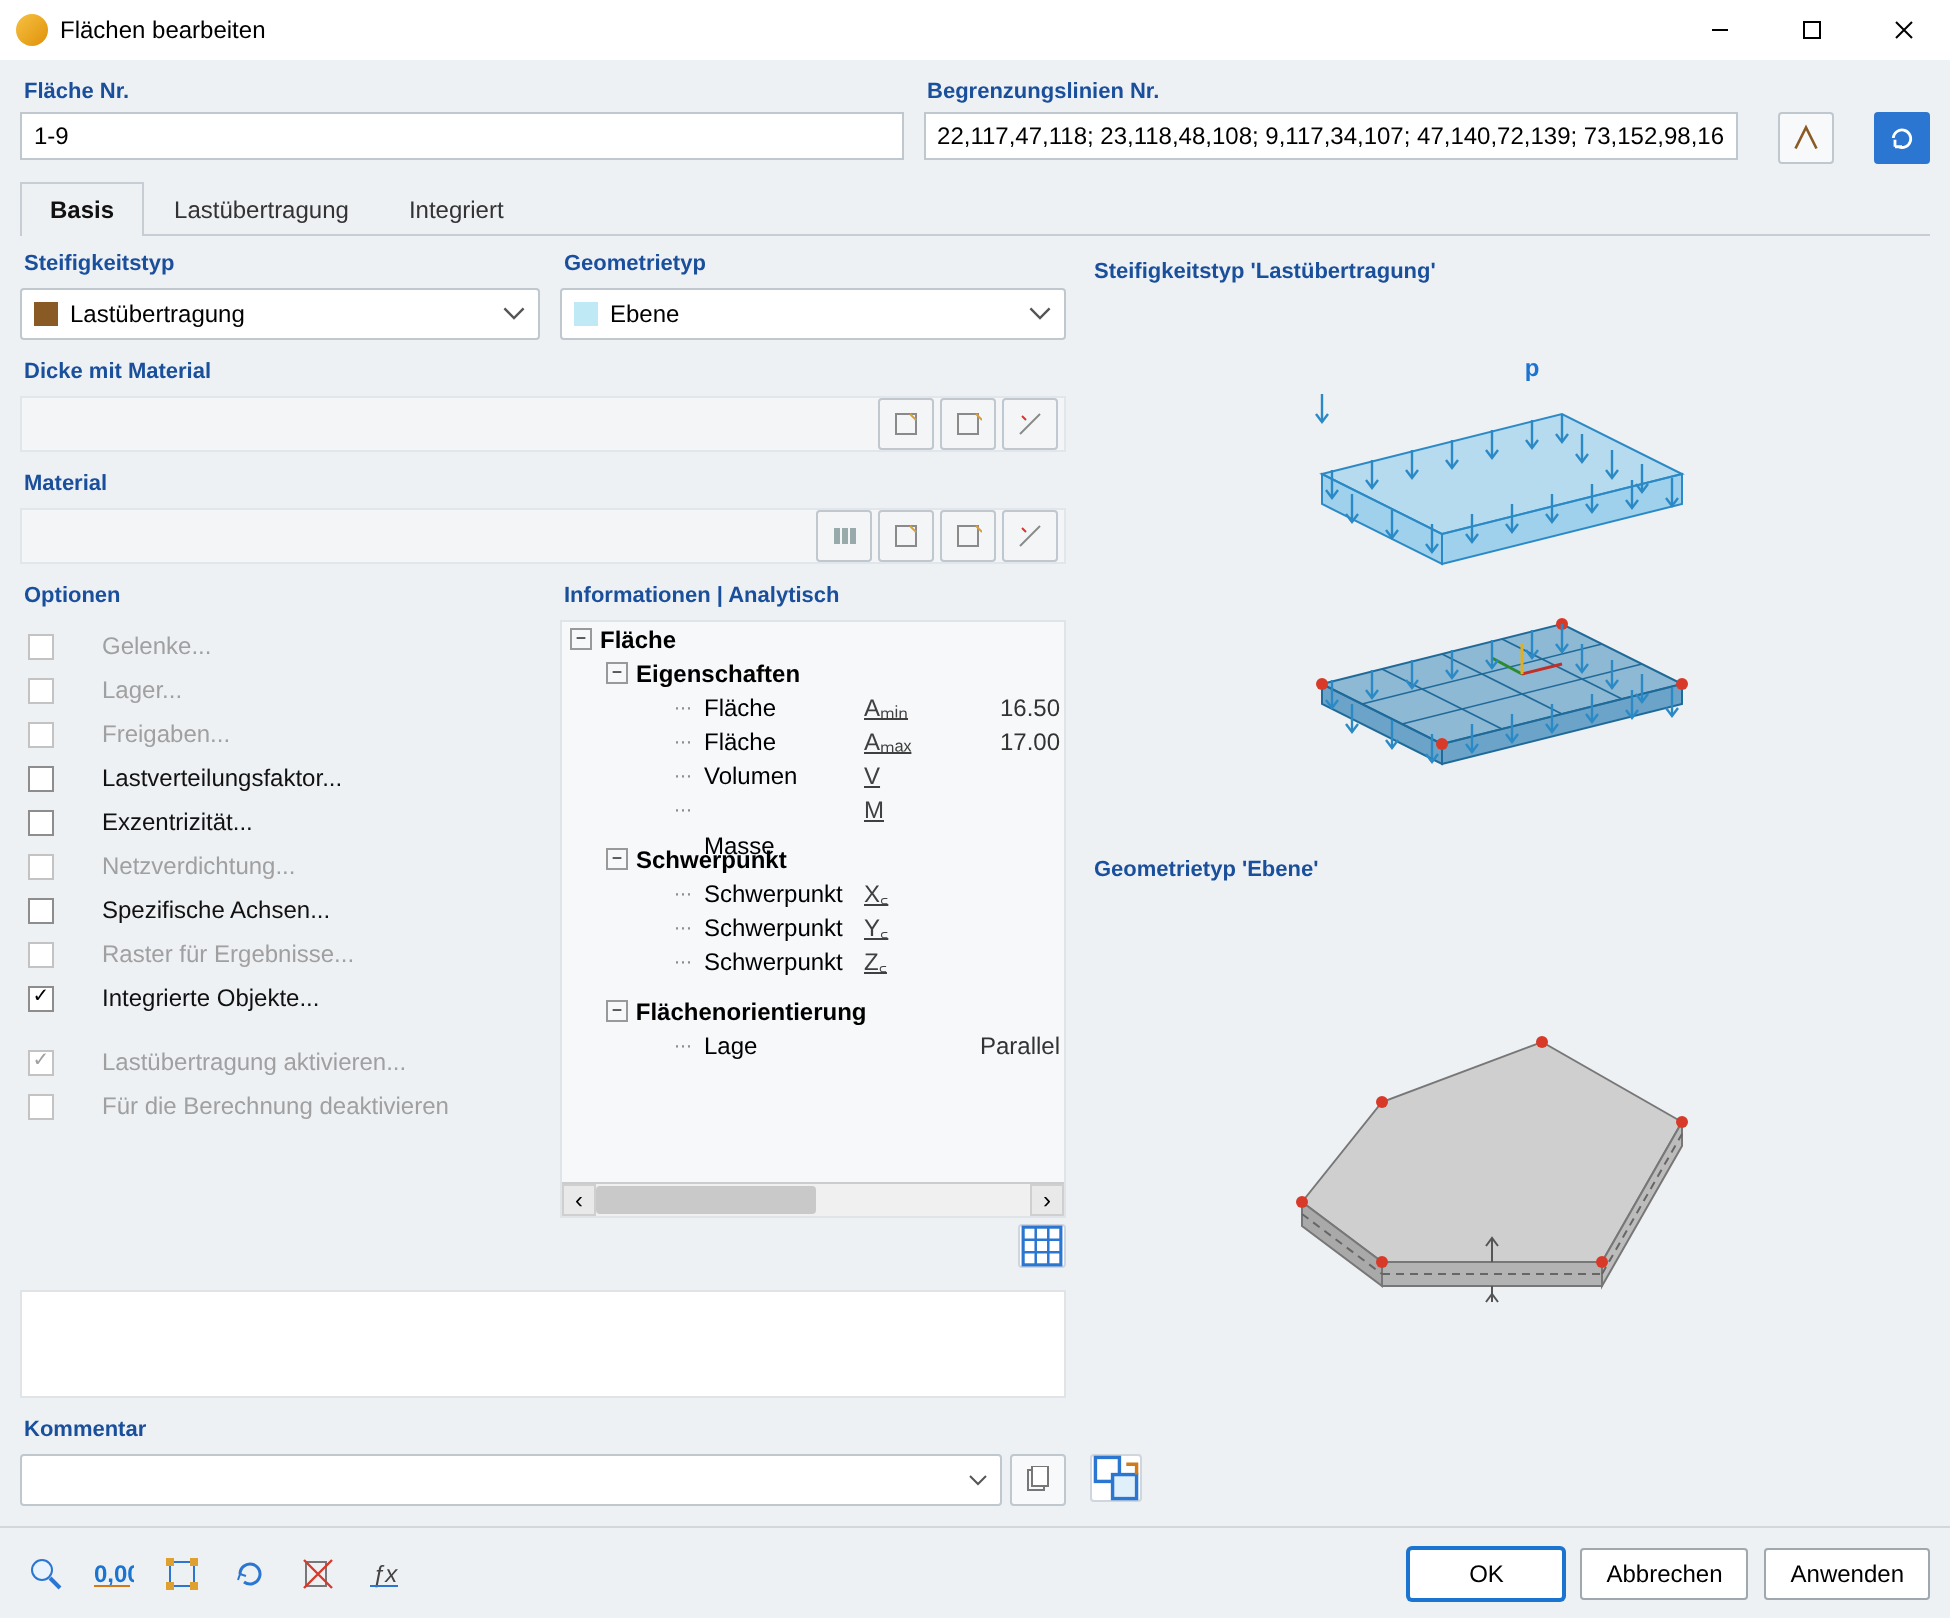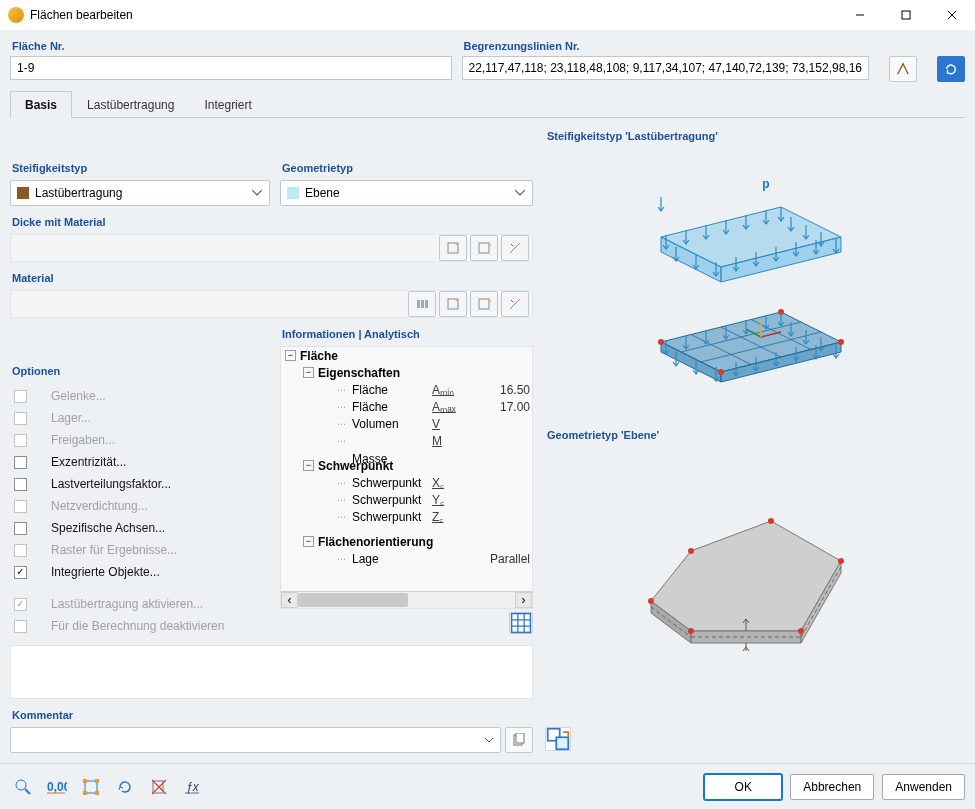--- a/index.html
+++ b/index.html
@@ -42,21 +42,21 @@
   .sel { height:26px; background:#fff; border:1px solid #bfc7cf; display:flex; align-items:center; padding:0 6px; justify-content:space-between; border-radius:2px; }
   .sel .sw { width:12px;height:12px; margin-right:6px; display:inline-block;}
   .sel .lbl { flex:1;}
   .chev { width:12px; color:#333;}
   .panel-disabled .sel, .panel-disabled .textbox, .panel-disabled .iconbtn { background:#f3f5f7; color:#888;}
   .panel-disabled .head { color:#1a4f9c; }
   .rowbar { height:28px; background:#f3f5f7; border:1px solid #e2e6ea; display:flex; align-items:center; justify-content:flex-end; padding:0 3px; gap:3px;}
 
   
   .splitrow { display:flex; gap:10px; flex:1; min-height:0;}
-  .optcol { width:260px; display:flex; flex-direction:column; gap:2px;justify-content:flex-end; }
+  .optcol { width:260px; display:flex; flex-direction:column; gap:2px; }
   .optcol .head { color:#1a4f9c; font-weight:600; font-size:11px; padding:2px 2px 6px 2px; }
   .chk { display:flex; align-items:center; gap:24px; height:22px; padding-left:4px;}
   .chk .box { width:13px;height:13px;border:1px solid #8d8d8d; background:#fff; display:flex;align-items:center;justify-content:center;}
   .chk.disabled .box { border-color:#c3c3c3; }
   .chk.disabled .cap { color:#a0a0a0;}
   .chk .cap { color:#111; }
   .chk .box .tick { font-size:10px; line-height:10px;}
 
   .infocol { flex:1; display:flex; flex-direction:column; min-width:0;}
   .infocol .head { color:#1a4f9c; font-weight:600; font-size:11px; padding:2px 2px 6px 2px; }
@@ -90,21 +90,21 @@
 
   
   .bottombar { height:46px; background:#eef1f4; border-top:1px solid #d2d7dc; display:flex; align-items:center; padding:0 10px; gap:8px;}
   .bottombar .toolicon { width:26px;height:24px;display:flex;align-items:center;justify-content:center;border:1px solid transparent; border-radius:2px;}
   .bottombar .spacer { flex:1; }
   .bottombar button { height:26px; min-width:78px; border:1px solid #9fa7af; background:#fff; padding:0 12px; border-radius:2px;}
   .bottombar button.default { border:1px solid #1a74d0; box-shadow:0 0 0 1px #1a74d0;}
 
   
   .selrow { display:flex; gap:10px; }
-  .selcol { flex:1; display:flex; flex-direction:column; gap:4px;margin-top:36px; }
+  .selcol { flex:1; display:flex; flex-direction:column; gap:4px; }
 
 </style>
 </head>
 <body>
 
 <div class="titlebar">
   <span class="app-icon"></span>
   <span class="title">Flächen bearbeiten</span>
   <div class="winbtns">
     <div class="winbtn">
@@ -253,25 +253,25 @@
               <div class="chk disabled">
                 <div class="box"></div>
                 <span class="cap">Lager...</span>
               </div>
               <div class="chk disabled">
                 <div class="box"></div>
                 <span class="cap">Freigaben...</span>
               </div>
               <div class="chk">
                 <div class="box"></div>
+                <span class="cap">Lastverteilungsfaktor...</span>
+              </div>
+              <div class="chk">
+                <div class="box"></div>
                 <span class="cap">Exzentrizität...</span>
-              </div>
-              <div class="chk">
-                <div class="box"></div>
-                <span class="cap">Lastverteilungsfaktor...</span>
               </div>
               <div class="chk disabled">
                 <div class="box"></div>
                 <span class="cap">Netzverdichtung...</span>
               </div>
               <div class="chk">
                 <div class="box"></div>
                 <span class="cap">Spezifische Achsen...</span>
               </div>
               <div class="chk disabled">

